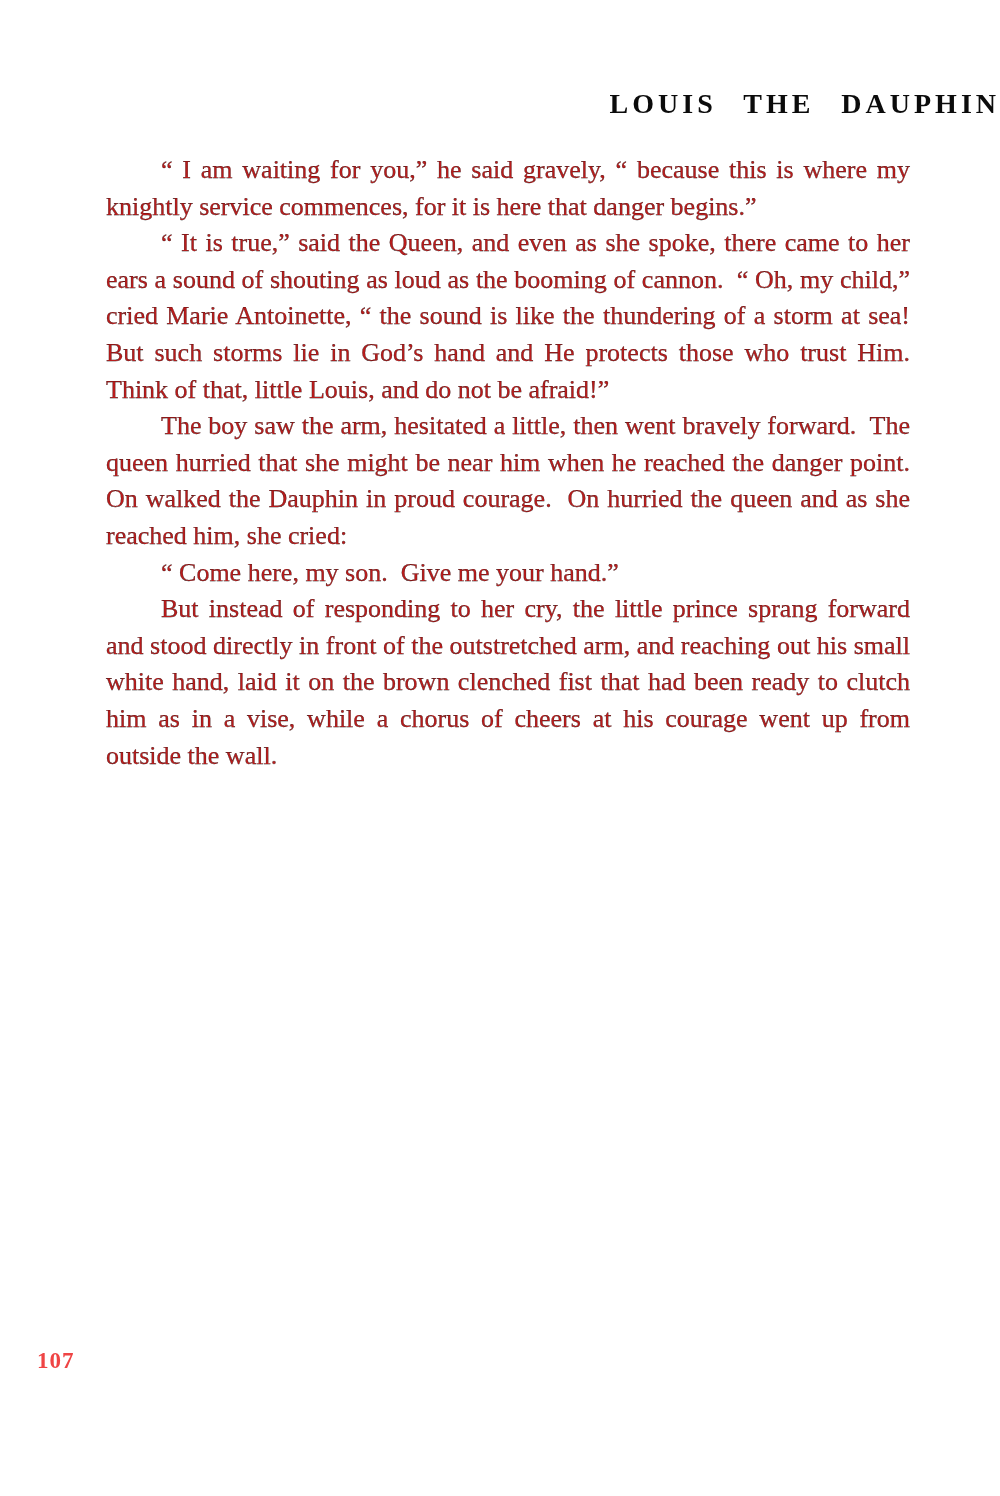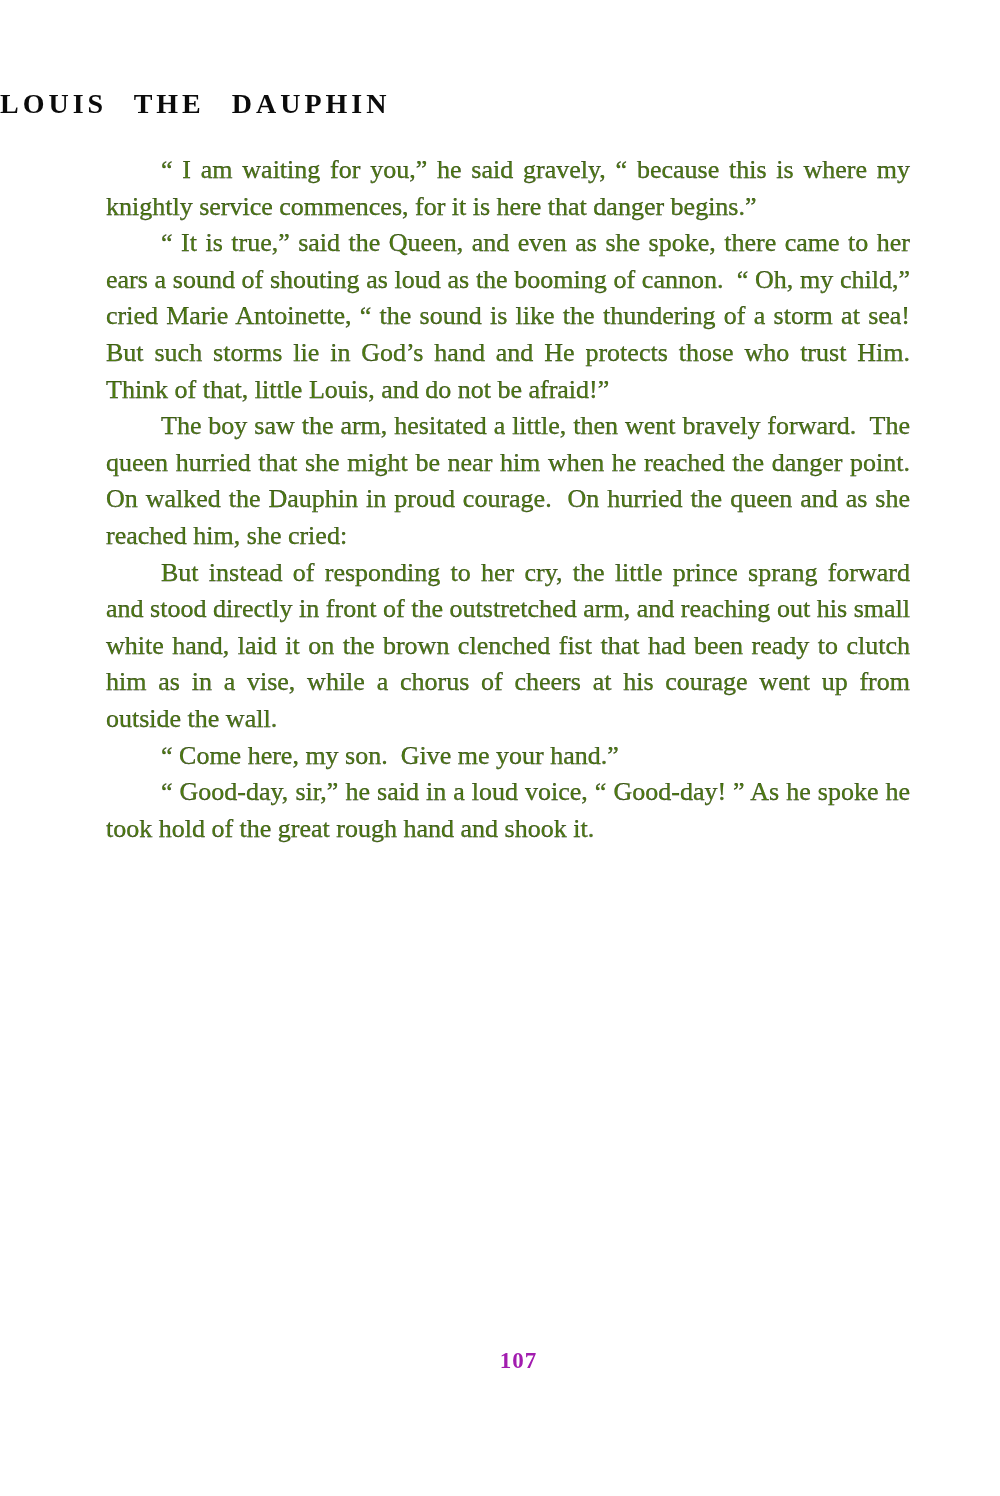--- a/index.html
+++ b/index.html
@@ -13,62 +13,61 @@
     height: 1496px;
     background: #ffffff;
     color: #0e0e0e;
     font-family: "Liberation Serif", "DejaVu Serif", serif;
     overflow: hidden;
     box-sizing: border-box;
   }
   .running-head {
     margin: 0;
     padding-top: 88px;
-    text-align: left;
+    text-align: right;
     font-size: 28px;
     font-weight: 700;
     letter-spacing: 4px;
     word-spacing: 16px;
     color: #0b0b0b;
   }
   .text-block {
     padding: 32px 90px 0 106px;
   }
   .text-block p {
     margin: 0;
     text-indent: 55px;
     font-size: 26px;
     line-height: 36.6px;
     text-align: justify;
     white-space: pre-wrap;
-    color: #4d7c0f;
+    color: #b91c1c;
     -webkit-text-stroke: 0.25px #0e0e0e;
   }
   .folio {
     position: absolute;
     left: 0;
     right: 0;
     bottom: 122px;
-    text-align: center;
+    text-align: left;
     font-size: 23px;
     font-weight: 700;
     letter-spacing: 1px;
-    color: #a21caf;
+    color: #ef4444;
     padding-left: 37px;
   }
 </style>
 </head>
 <body>
 
 <div class="page">
   <h1 class="running-head">LOUIS THE DAUPHIN</h1>
 
   <div class="text-block">
     <p>“ I am waiting for you,” he said gravely, “ because this is where my knightly service commences, for it is here that danger begins.”</p>
     <p>“ It is true,” said the Queen, and even as she spoke, there came to her ears a sound of shouting as loud as the booming of cannon.  “ Oh, my child,” cried Marie Antoinette, “ the sound is like the thundering of a storm at sea! But such storms lie in God’s hand and He protects those who trust Him.  Think of that, little Louis, and do not be afraid!”</p>
     <p>The boy saw the arm, hesitated a little, then went bravely forward.  The queen hurried that she might be near him when he reached the danger point.  On walked the Dauphin in proud courage.  On hurried the queen and as she reached him, she cried:</p>
+    <p>“ Come here, my son.  Give me your hand.”</p>
     <p>But instead of responding to her cry, the little prince sprang forward and stood directly in front of the outstretched arm, and reaching out his small white hand, laid it on the brown clenched fist that had been ready to clutch him as in a vise, while a chorus of cheers at his courage went up from outside the wall.</p>
-    <p>“ Come here, my son.  Give me your hand.”</p>
-    <p>“ Good-day, sir,” he said in a loud voice, “ Good-day! ” As he spoke he took hold of the great rough hand and shook it.</p>
   </div>
 
   <div class="folio">107</div>
 </div>
 
 </body></html>

